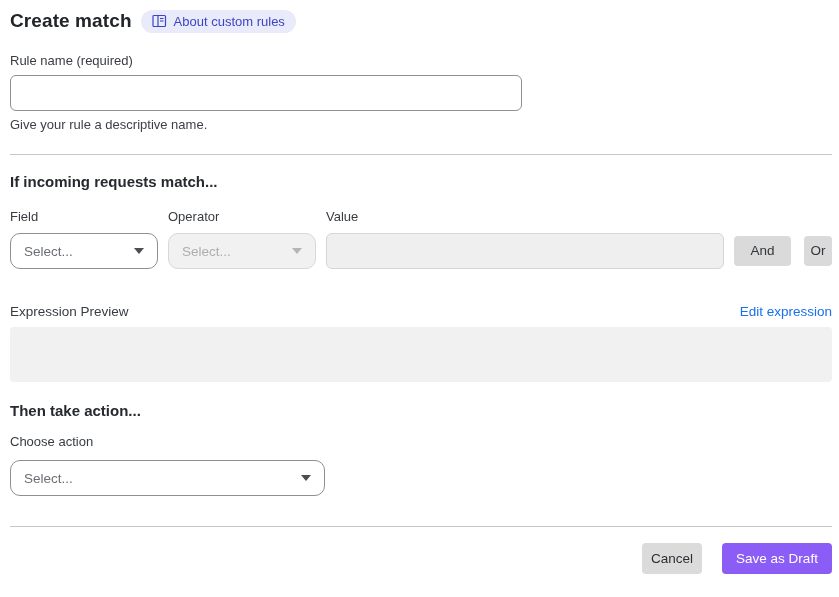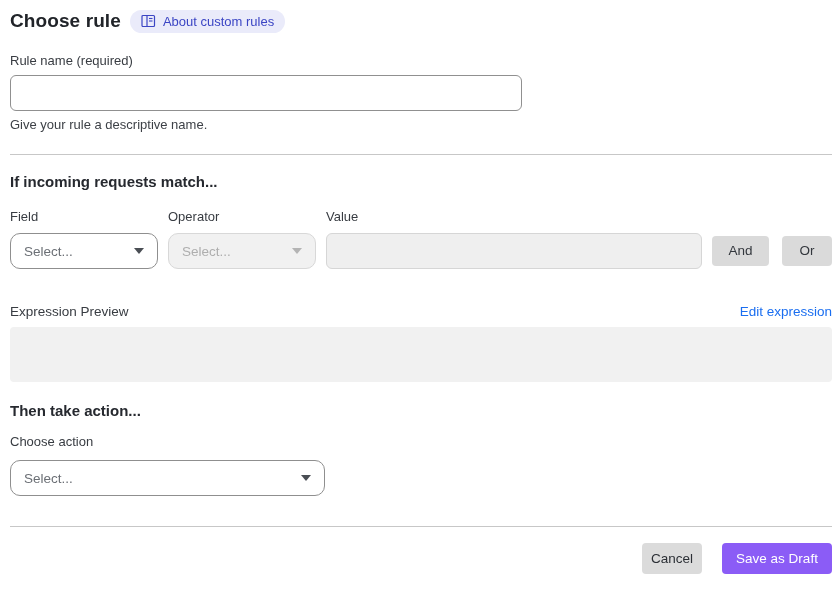--- a/index.html
+++ b/index.html
@@ -75,21 +75,21 @@
     background: #efefef; border: 1px solid #d6d6d6; border-radius: 6px;
     padding: 0 12px; font-size: 13.5px; color: #2e3238; font-family: inherit;
   }
   .conn-buttons { display: flex; align-items: flex-end; padding-bottom: 3px; }
   .btn {
     font-family: inherit; font-size: 13.5px; border: none; border-radius: 4px;
     cursor: pointer; line-height: 1;
   }
   .btn-gray { background: #dadada; color: #33373d; }
   .btn-and { width: 57px; height: 30px; margin-left: 10px; }
-  .btn-or  { width: 50px; height: 30px; margin-left: 13px; }
+  .btn-or  { width: 28px; height: 30px; margin-left: 13px; }
 
   
   .expr-row {
     display: flex; align-items: center; justify-content: space-between;
     margin-top: 35px; width: 822px;
   }
   .expr-label { font-size: 13.5px; color: #383c42; }
   .link { font-size: 13.5px; color: #1a6ef0; text-decoration: none; cursor: pointer; padding-left: 8px; }
   .expr-box {
     margin-top: 8px; width: 822px; height: 55px;
@@ -112,21 +112,21 @@
   .btn-blue { background: #8b5cf6; color: #ffffff; }
   .btn-save { width: 110px; height: 31px; margin-left: 20px; }
   .btn-deploy { width: 75px; height: 31px; margin-left: 12px; }
 </style>
 </head>
 <body>
 
 <div class="page">
 
   <header class="page-header">
-    <h1 class="page-title">Choose rule</h1>
+    <h1 class="page-title">Create match</h1>
     <a class="badge">
       <svg width="15" height="14" viewBox="0 0 15 14" fill="none">
         <rect x="1" y="1.5" width="12.5" height="11" rx="1" stroke="#3b45c4" stroke-width="1.2"></rect>
         <line x1="6" y1="1.5" x2="6" y2="12.5" stroke="#3b45c4" stroke-width="1.2"></line>
         <line x1="8" y1="4.5" x2="11.5" y2="4.5" stroke="#3b45c4" stroke-width="1.1"></line>
         <line x1="8" y1="7" x2="11.5" y2="7" stroke="#3b45c4" stroke-width="1.1"></line>
       </svg>
       <span>About custom rules</span>
     </a>
   </header>

